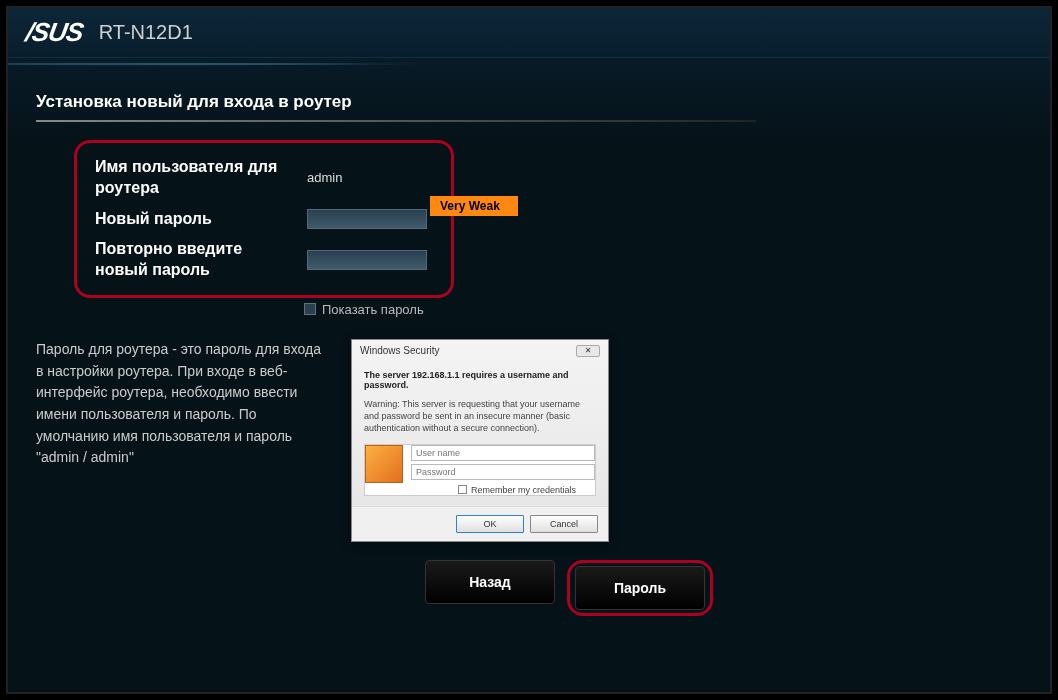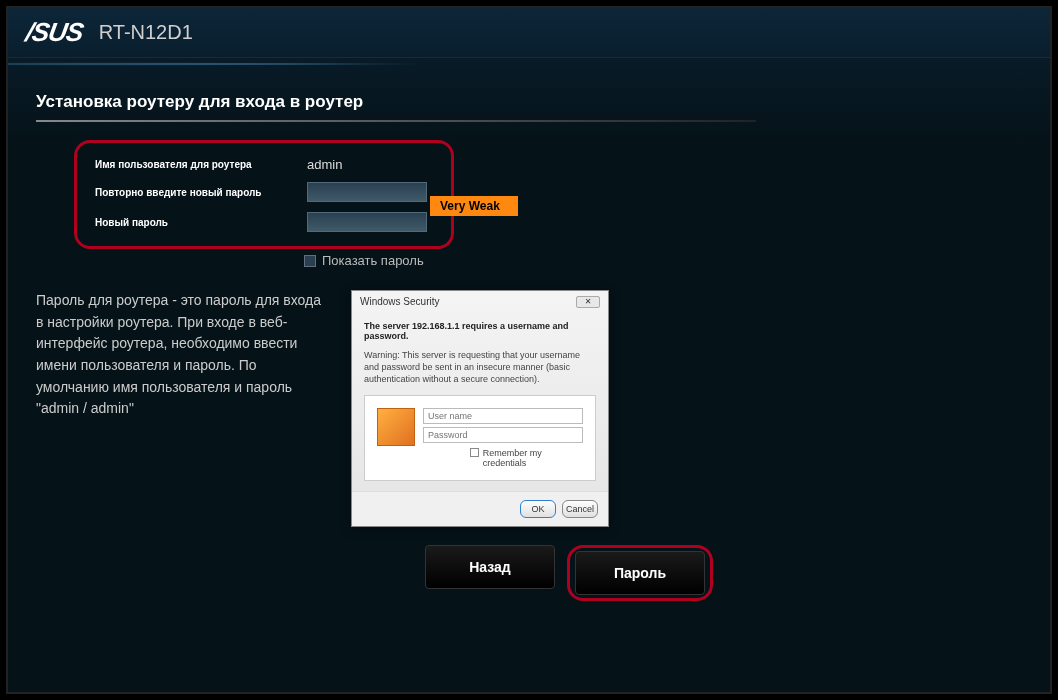--- a/index.html
+++ b/index.html
@@ -130,21 +130,21 @@
   }
   .form-row {
     display: flex;
     align-items: center;
     margin-bottom: 10px;
     gap: 12px;
   }
   .form-row:last-child { margin-bottom: 0; }
   .form-label {
     width: 200px;
-    font-size: 10px;
+    font-size: 16px;
     font-weight: bold;
     color: #fff;
     line-height: 1.3;
   }
   .form-value {
     font-size: 13px;
     color: #ddd;
   }
   .form-input {
     width: 120px;
@@ -218,21 +218,21 @@
     font-size: 8px;
   }
   .wd-body {
     padding: 8px 12px 10px;
   }
   .wd-line1 { font-size: 9px; margin-bottom: 8px; color: #222; font-weight: bold; }
   .wd-line2 { font-size: 9px; line-height: 1.35; color: #444; margin-bottom: 10px; }
   .wd-cred {
     background: #fff;
     border: 1px solid #ccc;
-    padding: 12px;
+    padding: 0;
     display: flex;
     gap: 8px;
   }
   .wd-icon {
     width: 38px;
     height: 38px;
     background: linear-gradient(135deg, #ffb040, #e07020);
     border: 1px solid #c06010;
   }
   .wd-fields { flex: 1; }
@@ -263,26 +263,26 @@
   }
   .wd-buttons {
     display: flex;
     justify-content: flex-end;
     gap: 6px;
     padding: 8px 10px;
     background: #f0f0f0;
     border-top: 1px solid #ddd;
   }
   .wd-btn {
-    width: 36px;
+    width: 68px;
     height: 18px;
     font-size: 9px;
     background: linear-gradient(180deg, #fefefe, #e0e0e0);
     border: 1px solid #888;
-    border-radius: 6px;
+    border-radius: 1px;
     text-align: center;
     line-height: 16px;
   }
   .wd-btn.ok { border-color: #3080d0; }
   .nav-buttons {
     display: flex;
     justify-content: center;
     gap: 12px;
     margin-top: 18px;
     margin-left: 80px;
@@ -313,35 +313,35 @@
 <div class="outer-frame">
   <div class="header">
     <div class="logo">/SUS</div>
     <div class="model">RT-N12D1</div>
   </div>
   <div class="lens-flares"></div>
 
   <div class="content-wrap">
 
     <div class="main">
-      <div class="page-title">Установка роутеру для входа в роутер</div>
+      <div class="page-title">Установка новый для входа в роутер</div>
       <div class="title-underline"></div>
 
       <div style="position:relative;">
         <div class="form-highlight">
           <div class="form-row">
             <div class="form-label">Имя пользователя для роутера</div>
             <div class="form-value">admin</div>
           </div>
           <div class="form-row">
+            <div class="form-label">Новый пароль</div>
+            <input class="form-input" type="password" style="">
+          </div>
+          <div class="form-row">
             <div class="form-label">Повторно введите новый пароль</div>
-            <input class="form-input" type="password" style="">
-          </div>
-          <div class="form-row">
-            <div class="form-label">Новый пароль</div>
             <input class="form-input" type="password" style="">
           </div>
         </div>
         <div class="strength-badge">Very Weak</div>
       </div>
 
       <div class="show-pw">
         <div class="checkbox"></div>
         <span>Показать пароль</span>
       </div>

